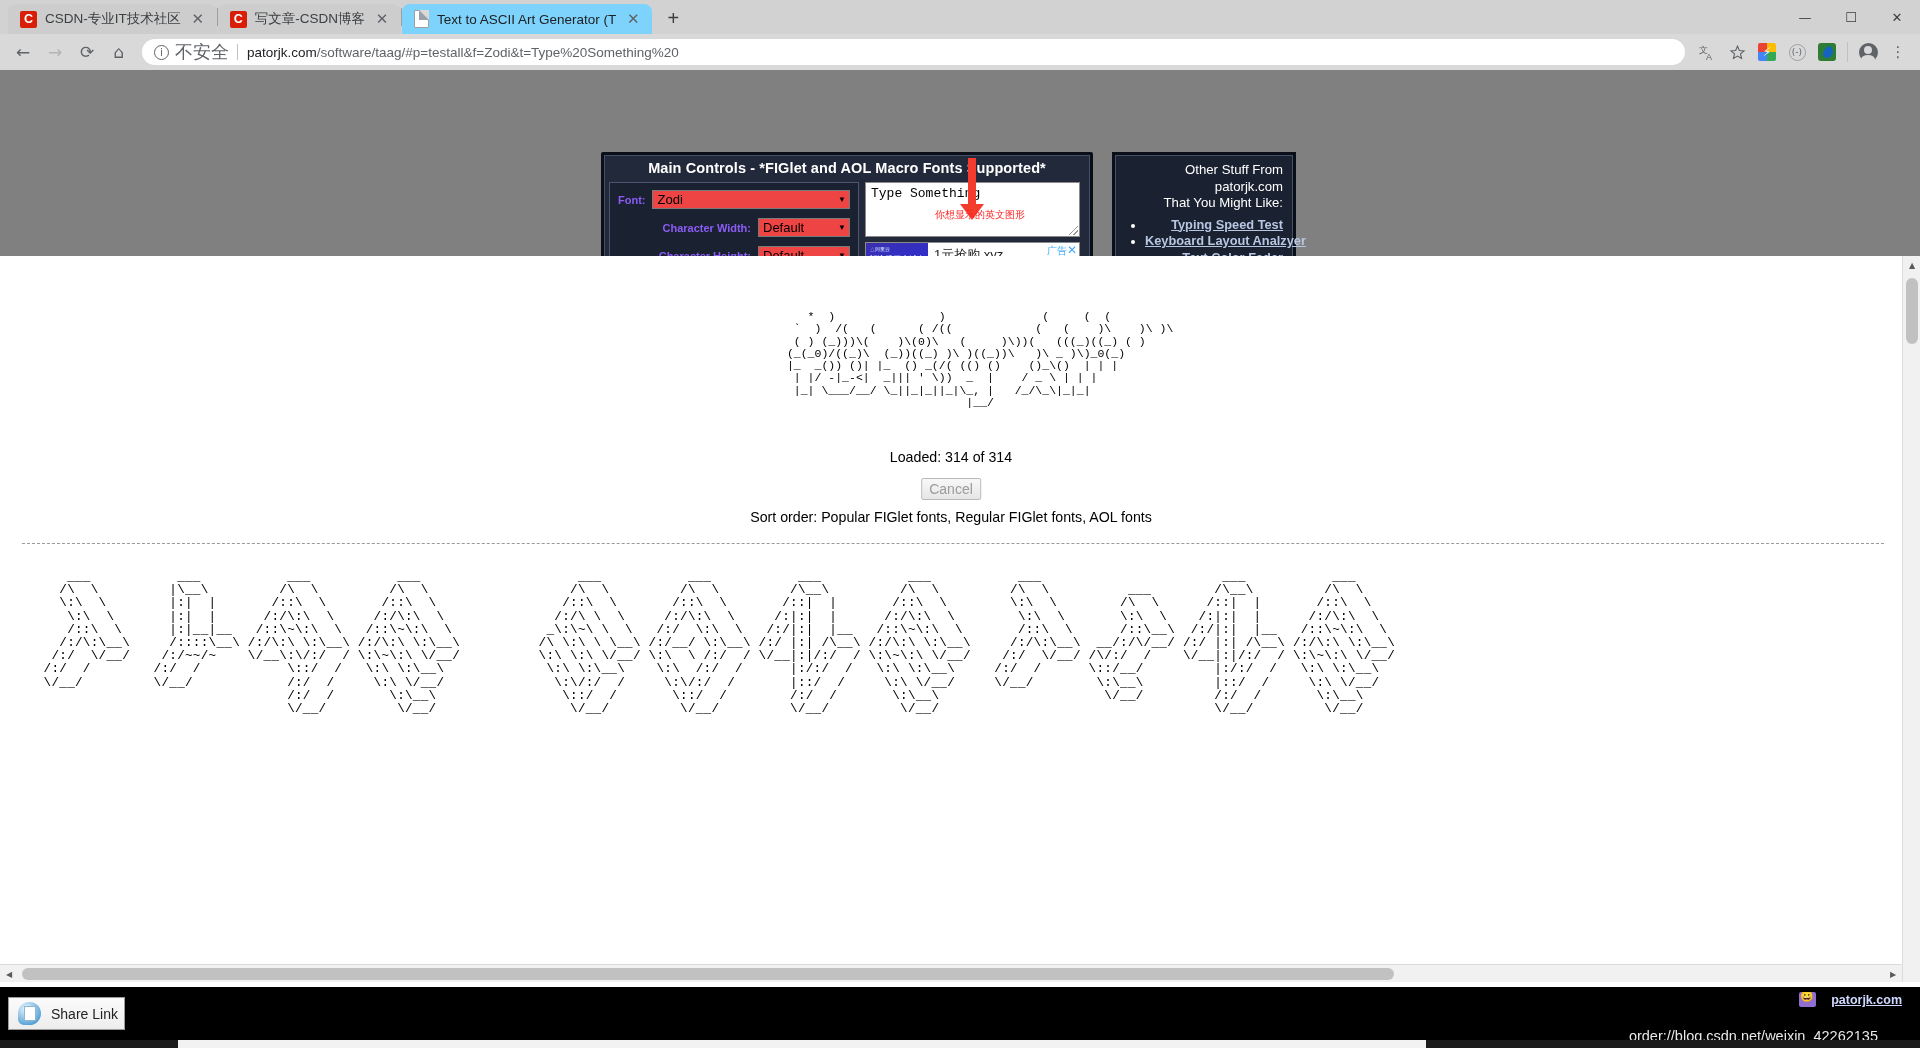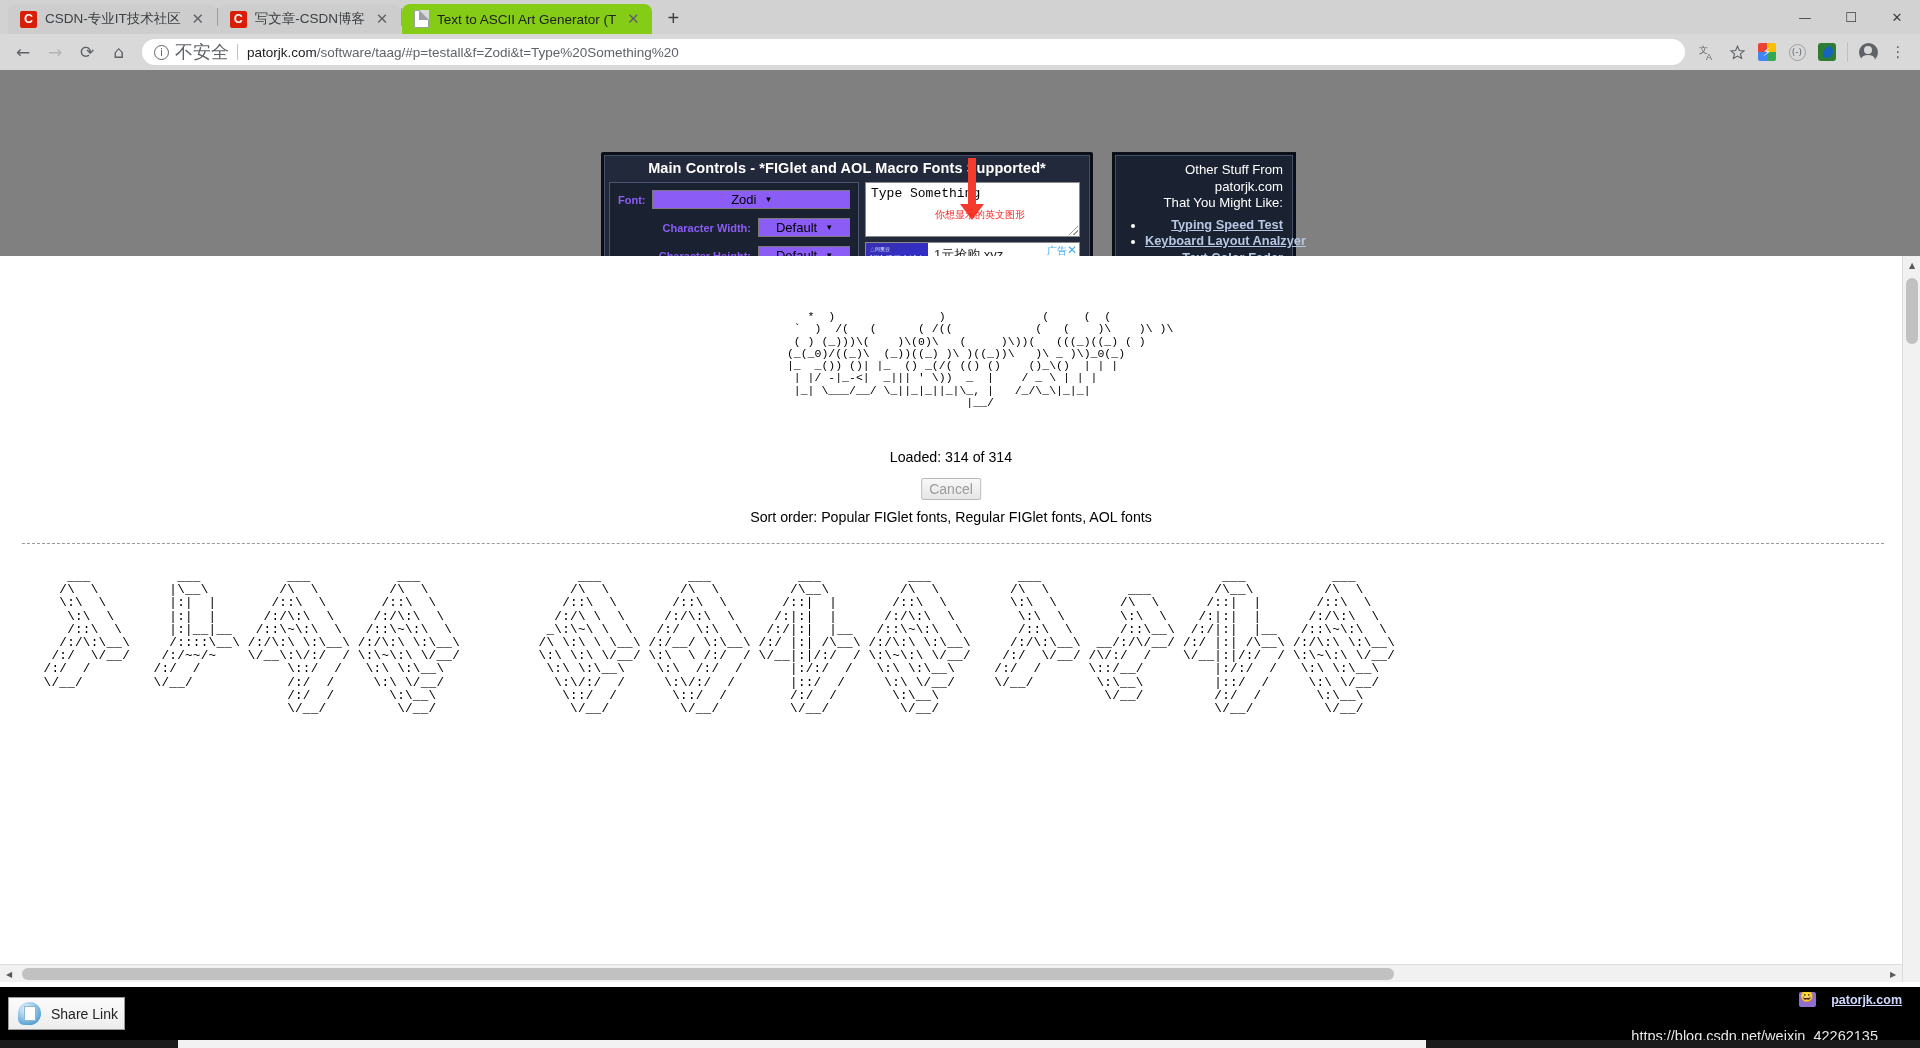--- a/index.html
+++ b/index.html
@@ -15,21 +15,21 @@
     height: 34px; display: flex; align-items: flex-end;
     background: #d2d2d2; padding-left: 8px; position: relative;
   }
   .tab {
     height: 30px; display: flex; align-items: center; gap: 8px;
     padding: 0 10px 0 12px; border-radius: 8px 8px 0 0;
     font-size: 14px; color: #3c4043; position: relative;
     background: #c9c9c9; min-width: 120px;
   }
   .tab.inactive { background: #cdcdcd; }
-  .tab.active { background: #84cc16; color: #202124; justify-content: space-between; }
+  .tab.active { background: #7dd3fc; color: #202124; justify-content: space-between; }
   .tab-title {
     white-space: nowrap; overflow: hidden; text-overflow: clip;
     max-width: 210px; font-size: 13.5px;
   }
   .tab-fav-csdn {
     width: 17px; height: 17px; background: #d81e06; border-radius: 2px;
     color: #fff; font-weight: bold; font-size: 12.5px; line-height: 17px;
     text-align: center; flex: none;
   }
   .tab-fav-doc {
@@ -133,22 +133,22 @@
   }
   #mc-inner { display: flex; padding: 0 5px 6px 5px; gap: 6px; }
   #mc-left {
     width: 250px; background: #1a2130; border: 1px solid #4a5670;
     padding: 7px 8px 8px; display: flex; flex-direction: column; gap: 9px;
   }
   .ctl-row { display: flex; align-items: center; gap: 7px; }
   .ctl-row.right { justify-content: flex-end; }
   .ctl-label { color: #8b5cf6; font-size: 11px; font-weight: bold; white-space: nowrap; }
   .sel {
-    background: #8b5cf6; border: 1px solid #7a7a7a; height: 19px;
-    display: flex; align-items: center; justify-content: center;
+    background: #ef4444; border: 1px solid #7a7a7a; height: 19px;
+    display: flex; align-items: center; justify-content: space-between;
     font-size: 13px; color: #000; padding: 0 3px 0 4px;
     font-family: "Liberation Sans", sans-serif;
   }
   .sel .caret { font-size: 8px; color: #000; padding-left: 8px; }
   #font-select { flex: 1; }
   #cw-select, #ch-select { width: 92px; }
   #btn-row { display: flex; gap: 6px; margin-top: 2px; }
   .gbtn {
     background: linear-gradient(#f6f6f6,#e2e2e2);
     border: 1px solid #8d8d8d; font-size: 13px; color: #000;
@@ -539,17 +539,17 @@
   </div>
 </div>
 
 <div id="bottom-bar">
   <div id="share-link">
     <span id="share-icon"></span>
     <span>Share Link</span>
   </div>
   <span id="patorjk-fav"></span>
   <a id="patorjk-link" href="#">patorjk.com</a>
-  <span id="status-url">https://blog.csdn.net/weixin_42262135</span>
+  <span id="status-url">order://blog.csdn.net/weixin_42262135</span>
   <div id="taskbar-peek">
     <div class="seg1"></div>
   </div>
 </div>
 
 </body></html>

